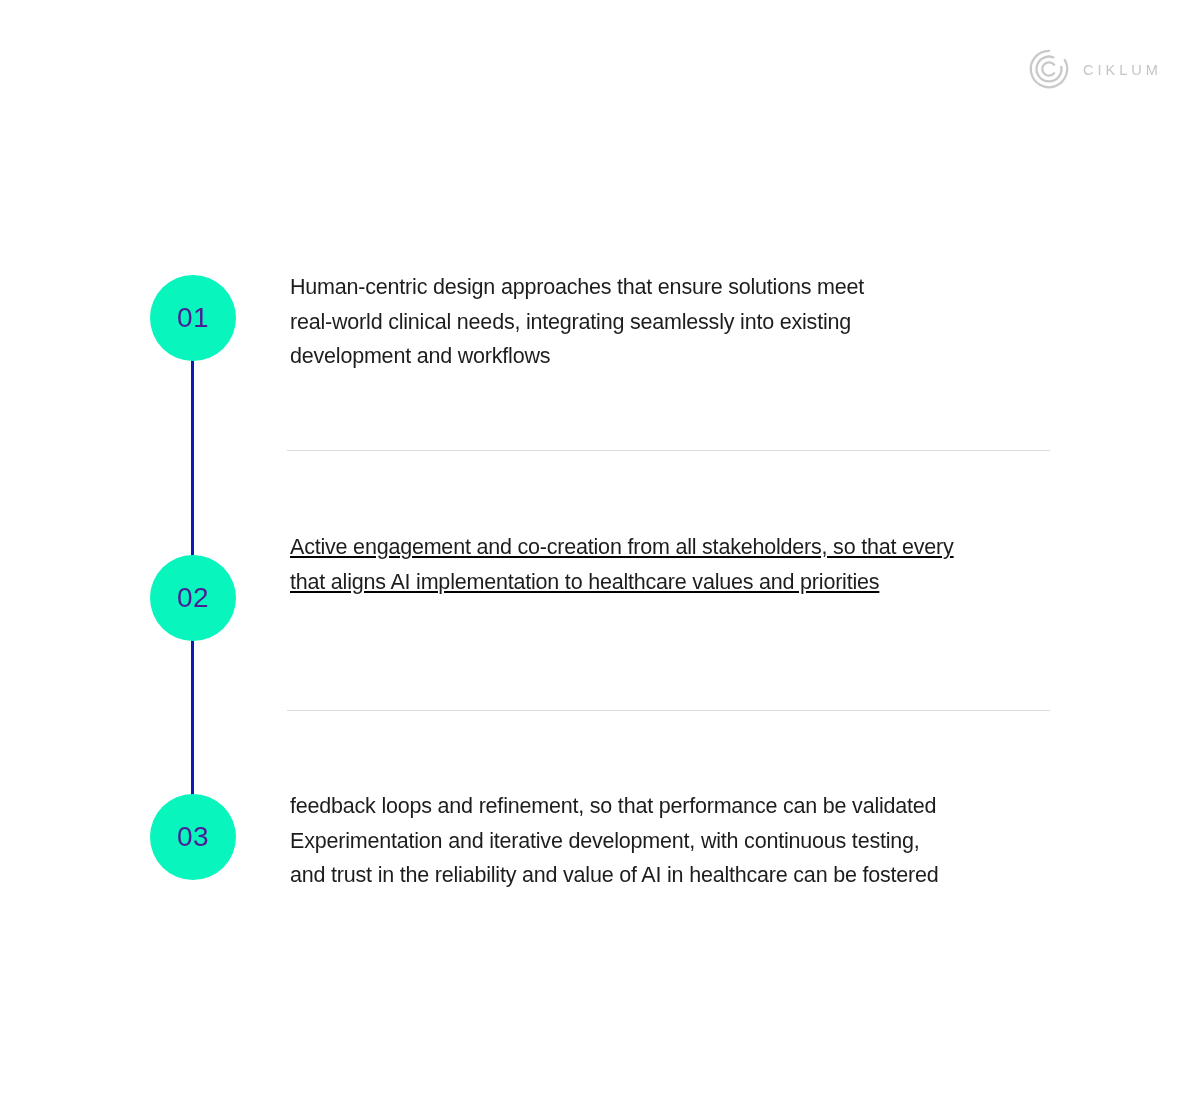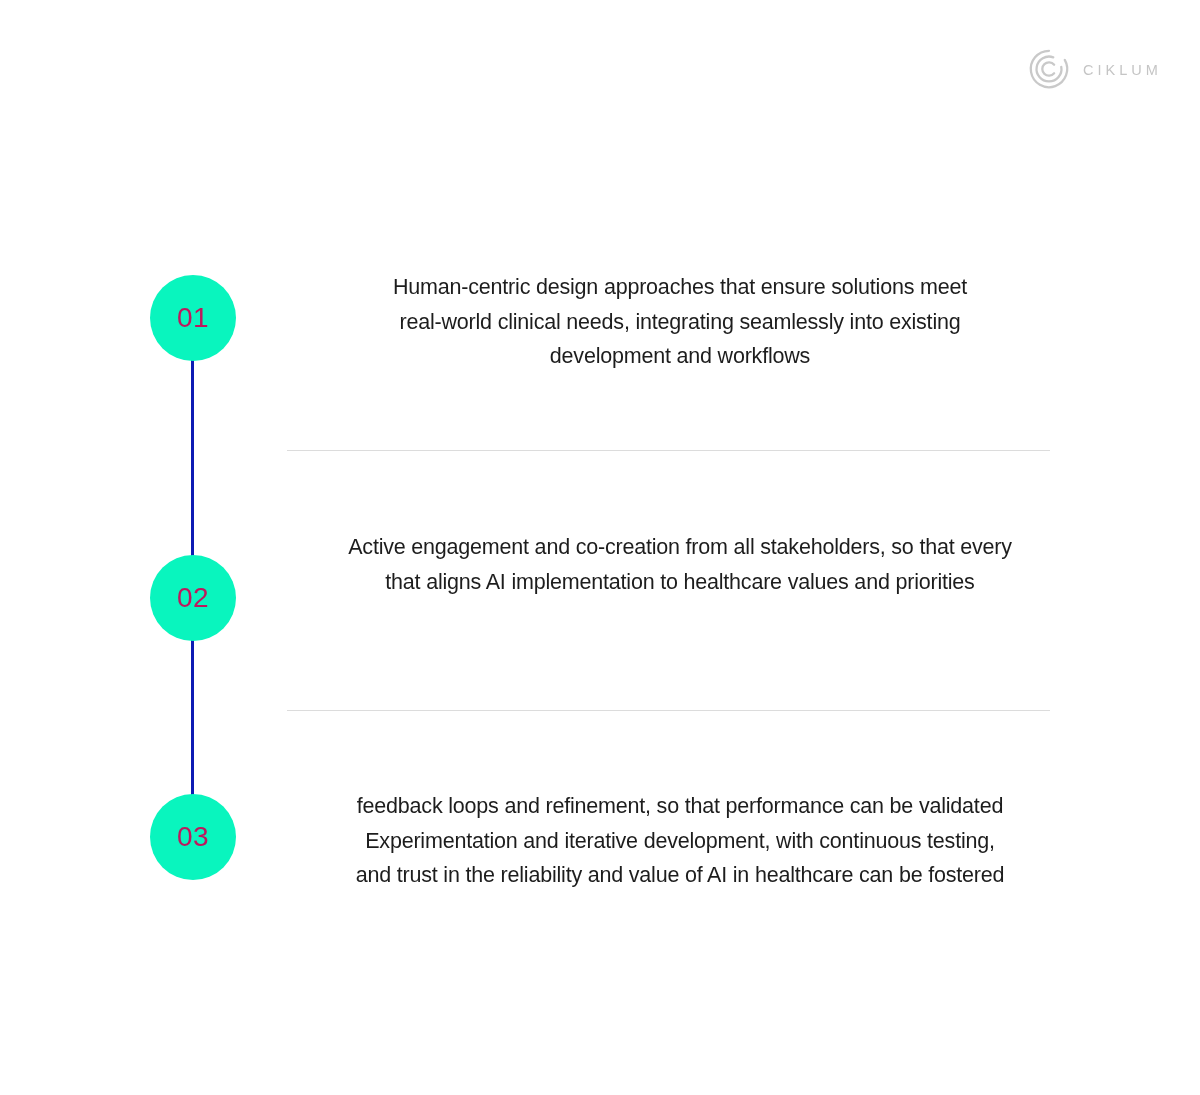--- a/index.html
+++ b/index.html
@@ -49,44 +49,43 @@
     width: 86px;
     height: 86px;
     border-radius: 50%;
     background: #09f5be;
     display: flex;
     align-items: center;
     justify-content: center;
   }
   .step-circle .num {
     font-size: 28px;
-    color: #be185d;
+    color: #4c1d95;
     letter-spacing: 0.5px;
     line-height: 1;
   }
   .c1 { top: 275px; }
   .c2 { top: 555px; }
   .c3 { top: 794px; }
 
   
   .step-text {
     position: absolute;
     left: 290px;
     width: 780px;
-    text-align: center;
   }
   .step-text p {
     font-size: 21.5px;
     line-height: 34.6px;
     color: #1d1d1d;
     letter-spacing: -0.2px;
     white-space: nowrap;
   }
   .t1 { top: 270px; }
-  .t2 { top: 530px; }
+  .t2 { top: 530px; text-decoration: underline; }
   .t3 { top: 789px; }
 
   
   .divider {
     position: absolute;
     left: 287px;
     width: 763px;
     height: 1px;
     background: #dcdcdc;
   }

